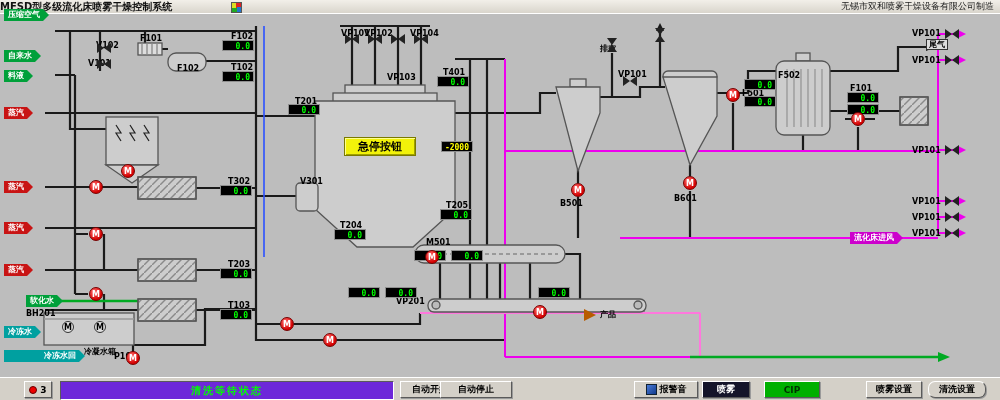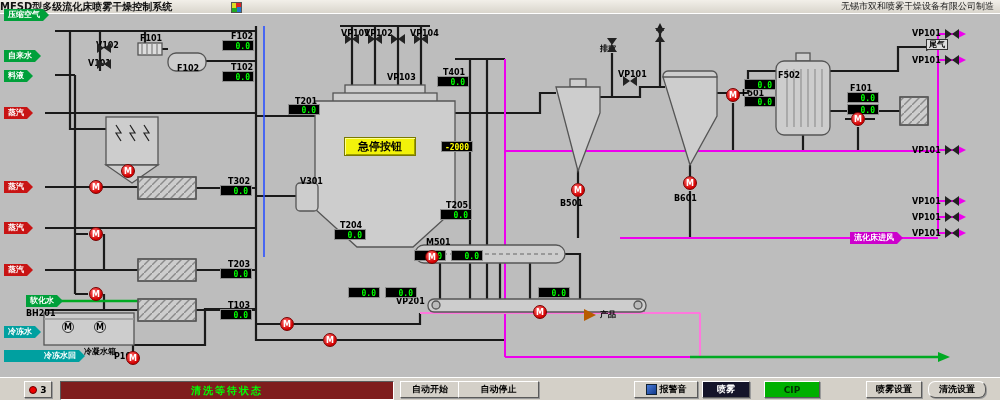--- a/index.html
+++ b/index.html
@@ -49,26 +49,26 @@
   #watermark .slogan{margin-left:6px;}
   
   #footer{position:absolute;left:0;top:377px;width:1000px;height:23px;background:#d4d0c8;
           border-top:1px solid #fff;}
   .btn{position:absolute;top:3px;height:17px;background:#d4d0c8;
        border:1px solid;border-color:#ffffff #5a5a5a #5a5a5a #ffffff;box-shadow:1px 1px 0 #9a9a9a;
        font:bold 9px "DejaVu Sans",sans-serif;color:#000;display:flex;align-items:center;
        justify-content:center;gap:3px;padding:0;cursor:pointer;box-sizing:border-box;}
   #pagebtn{left:24px;width:28px;}
   #pagebtn .led{width:6px;height:6px;border-radius:50%;background:#e00;border:1px solid #600;}
-  #statusbar{position:absolute;left:60px;top:3px;width:332px;height:17px;background:#7f1d1d;
+  #statusbar{position:absolute;left:60px;top:3px;width:332px;height:17px;background:#6d28d9;
              border:1px solid;border-color:#5a5a5a #ffffff #ffffff #5a5a5a;
              display:flex;align-items:center;justify-content:center;}
   #statusbar span{color:#00ff00;font:bold 10px "DejaVu Sans",sans-serif;letter-spacing:2px;}
   #b-autostart{left:400px;width:60px;}
-  #b-autostop{left:458px;width:81px;}
+  #b-autostop{left:440px;width:72px;}
   #b-alarm{left:634px;width:64px;}
   #b-alarm .alarm-ic{width:9px;height:9px;background:linear-gradient(135deg,#4a7bd8,#123a8c);border:1px solid #123;}
   #b-spray{left:702px;width:48px;background:#14142a;color:#fff;}
   #b-cip{left:764px;width:56px;background:#00b000;color:#003300;}
   #b-sprayset{left:866px;width:56px;}
   #b-cleanset{left:928px;width:58px;border-radius:7px;}
 </style>
 </head>
 <body>
 

